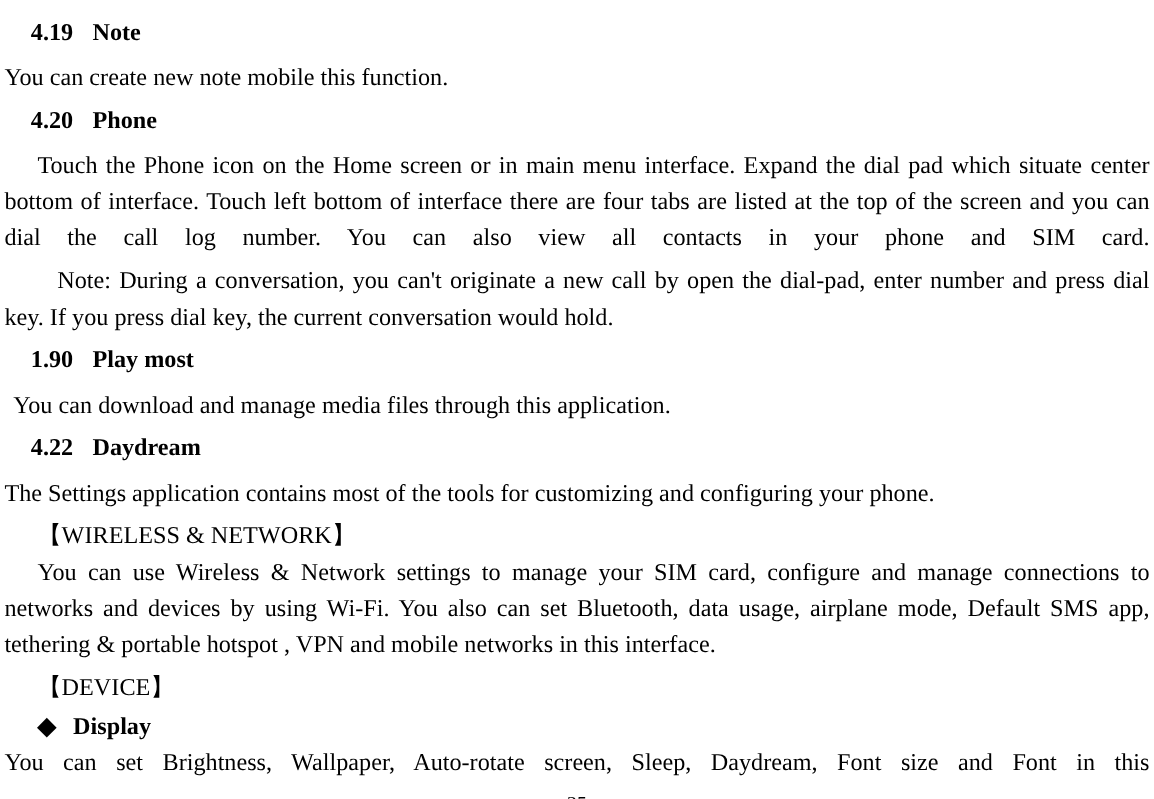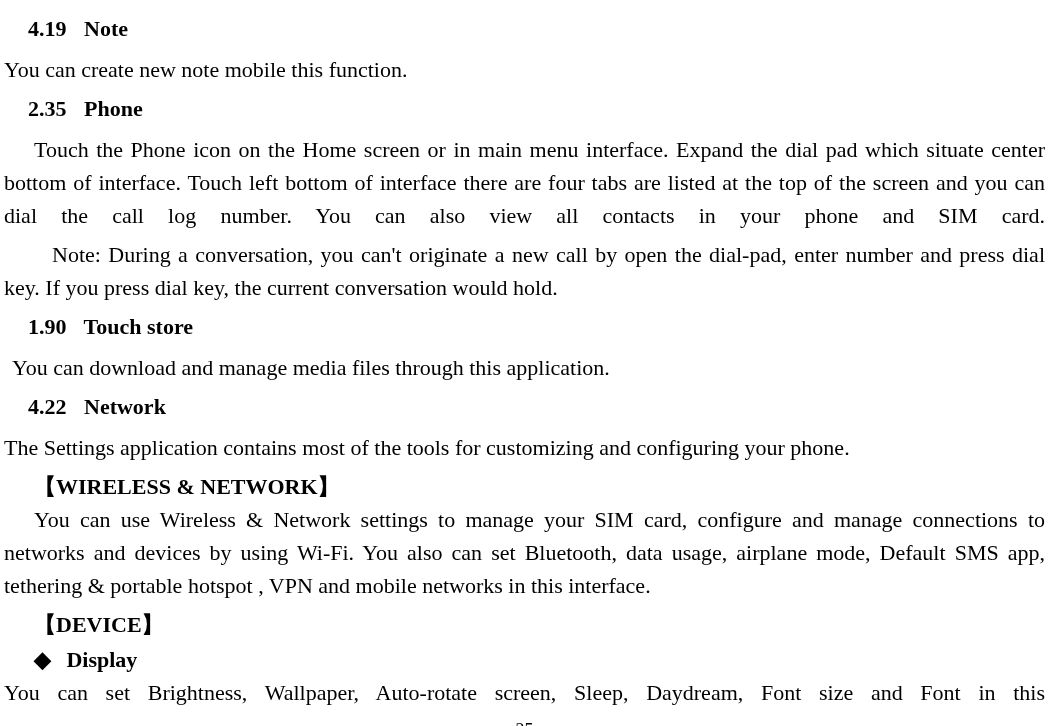--- a/index.html
+++ b/index.html
@@ -40,21 +40,21 @@
       text-align-last: justify;
     }
     .note-text {
       text-align: justify;
       margin-bottom: 6px;
     }
     .note-indent {
       text-indent: 48px;
     }
     .bracket-heading {
-      font-weight: bold;
+      font-weight: normal;
       margin-left: 30px;
       margin-top: 2px;
     }
     .diamond-heading {
       font-weight: bold;
       margin-left: 30px;
       margin-top: 2px;
     }
     .diamond {
       display: inline-block;
@@ -72,35 +72,35 @@
 </head>
 <body>
 
 <div class="section-heading">
   <span class="section-number">4.19</span>
   <span>Note</span>
 </div>
 <div class="body-text">You can create new note mobile this function.</div>
 
 <div class="section-heading">
-  <span class="section-number">2.35</span>
+  <span class="section-number">4.20</span>
   <span>Phone</span>
 </div>
 <div class="body-text-indented justify-last">Touch the Phone icon on the Home screen or in main menu interface. Expand the dial pad which situate center bottom of interface. Touch left bottom of interface there are four tabs are listed at the top of the screen and you can dial the call log number. You can also view all contacts in your phone and SIM card.</div>
 <div class="note-text note-indent">Note: During a conversation, you can't originate a new call by open the dial-pad, enter number and press dial key. If you press dial key, the current conversation would hold.</div>
 
 <div class="section-heading">
   <span class="section-number">1.90</span>
-  <span>Touch store</span>
+  <span>Play most</span>
 </div>
 <div class="body-text slight-indent">You can download and manage media files through this application.</div>
 
 <div class="section-heading">
   <span class="section-number">4.22</span>
-  <span>Network</span>
+  <span>Daydream</span>
 </div>
 <div class="body-text">The Settings application contains most of the tools for customizing and configuring your phone.</div>
 
 <div class="bracket-heading">【WIRELESS &amp; NETWORK】</div>
 <div class="body-text-indented">You can use Wireless &amp; Network settings to manage your SIM card, configure and manage connections to networks and devices by using Wi-Fi. You also can set Bluetooth, data usage, airplane mode, Default SMS app, tethering &amp; portable hotspot , VPN and mobile networks in this interface.</div>
 
 <div class="bracket-heading">【DEVICE】</div>
 <div class="diamond-heading">
   <span class="diamond">◆</span>
   <span>Display</span>

